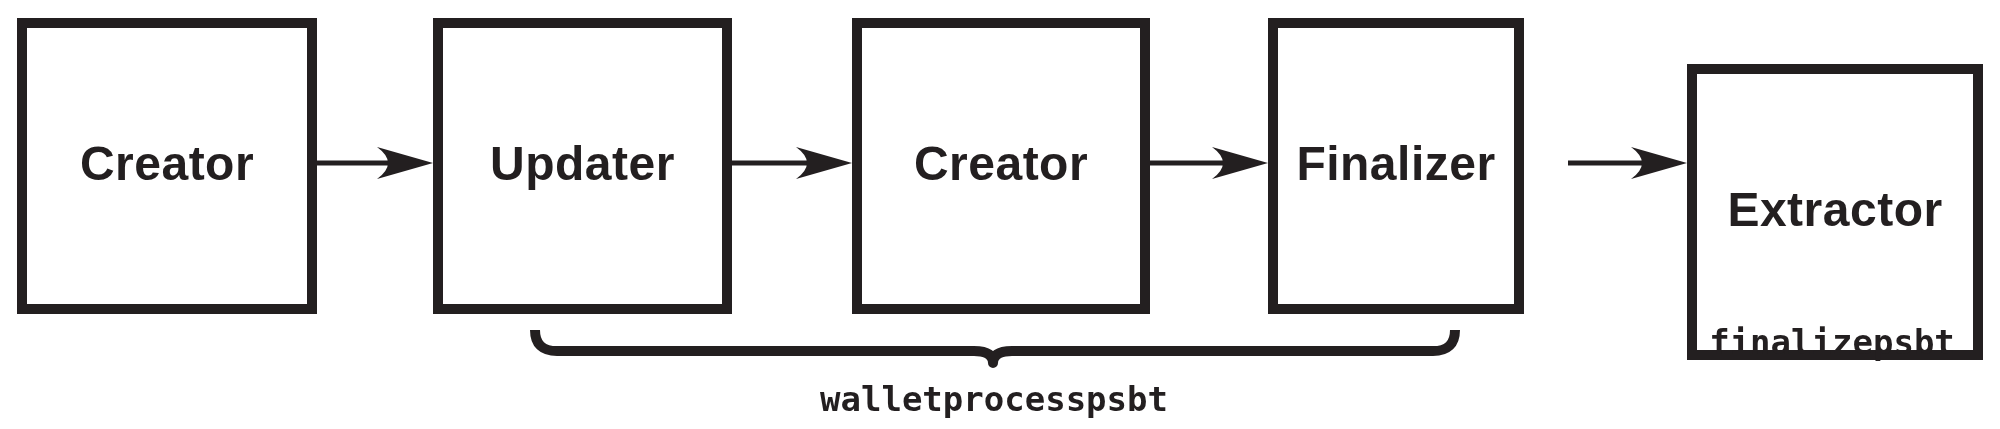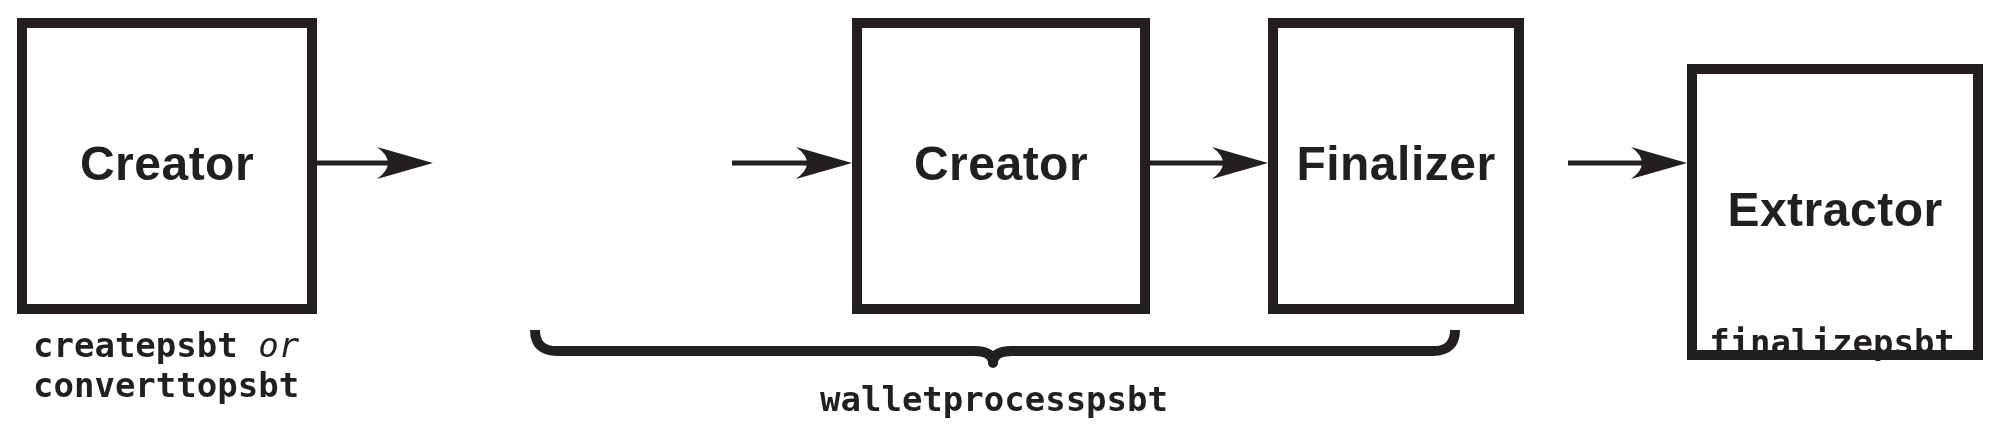--- a/index.html
+++ b/index.html
@@ -68,20 +68,23 @@
   }
 </style>
 </head>
 <body>
 
 <div class="canvas">
 
   <div class="role-box box-creator">
     <span class="role-label">Creator</span>
   </div>
+  <div class="role-box box-updater">
+    <span class="role-label">Updater</span>
+  </div>
   <div class="role-box box-signer">
     <span class="role-label">Creator</span>
   </div>
   <div class="role-box box-finalizer">
     <span class="role-label">Finalizer</span>
   </div>
   <div class="role-box box-extractor">
     <span class="role-label">Extractor</span>
   </div>
 
@@ -97,22 +100,18 @@
       <line x1="1150" y1="163" x2="1230" y2="163" stroke-width="5"></line>
       <path d="M 1268 163 L 1212 147 Q 1234 163 1212 179 Z" fill="#231f20" stroke="none"></path>
 
       <line x1="1568" y1="163" x2="1649" y2="163" stroke-width="5"></line>
       <path d="M 1687 163 L 1631 147 Q 1653 163 1631 179 Z" fill="#231f20" stroke="none"></path>
 
       <path d="M 535 330 Q 535 351 557 351 L 974 351 Q 993 351 993 363 Q 993 351 1012 351 L 1433 351 Q 1455 351 1455 330" stroke-width="10" stroke-linejoin="round"></path>
     </g>
   </svg>
 
-  <div class="code-caption caption-creator">
-    <div><span>createpsbt</span> <span class="conj-italic">or</span></div>
-    <div><span>converttopsbt</span></div>
-  </div>
 
   <div class="code-caption caption-brace">walletprocesspsbt</div>
 
   <div class="code-caption caption-extractor">finalizepsbt</div>
 
 </div>
 
 </body></html>

